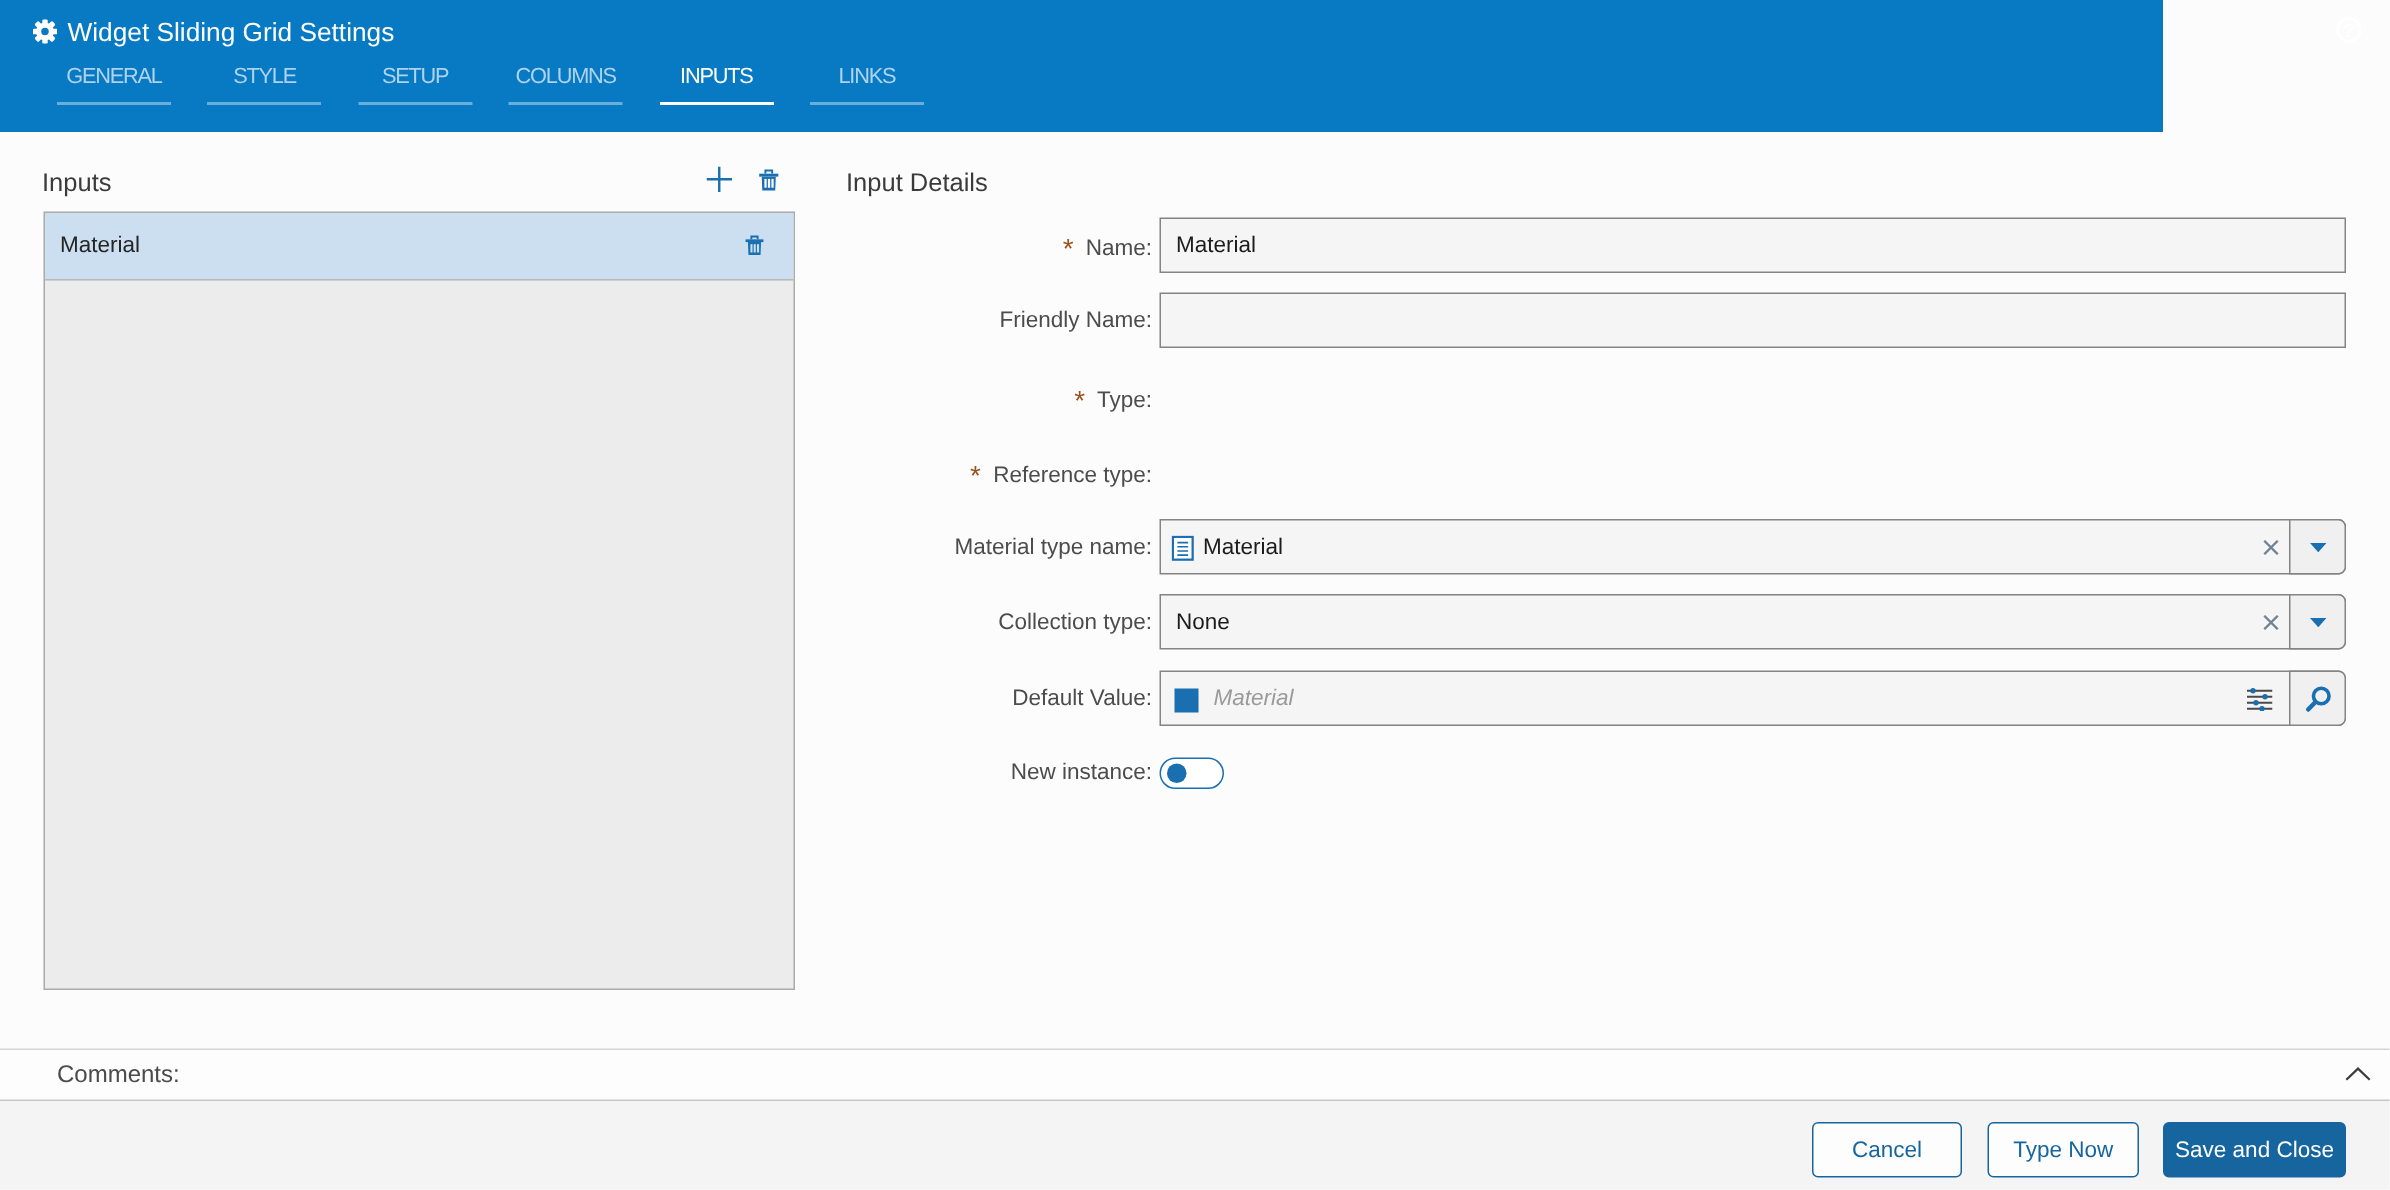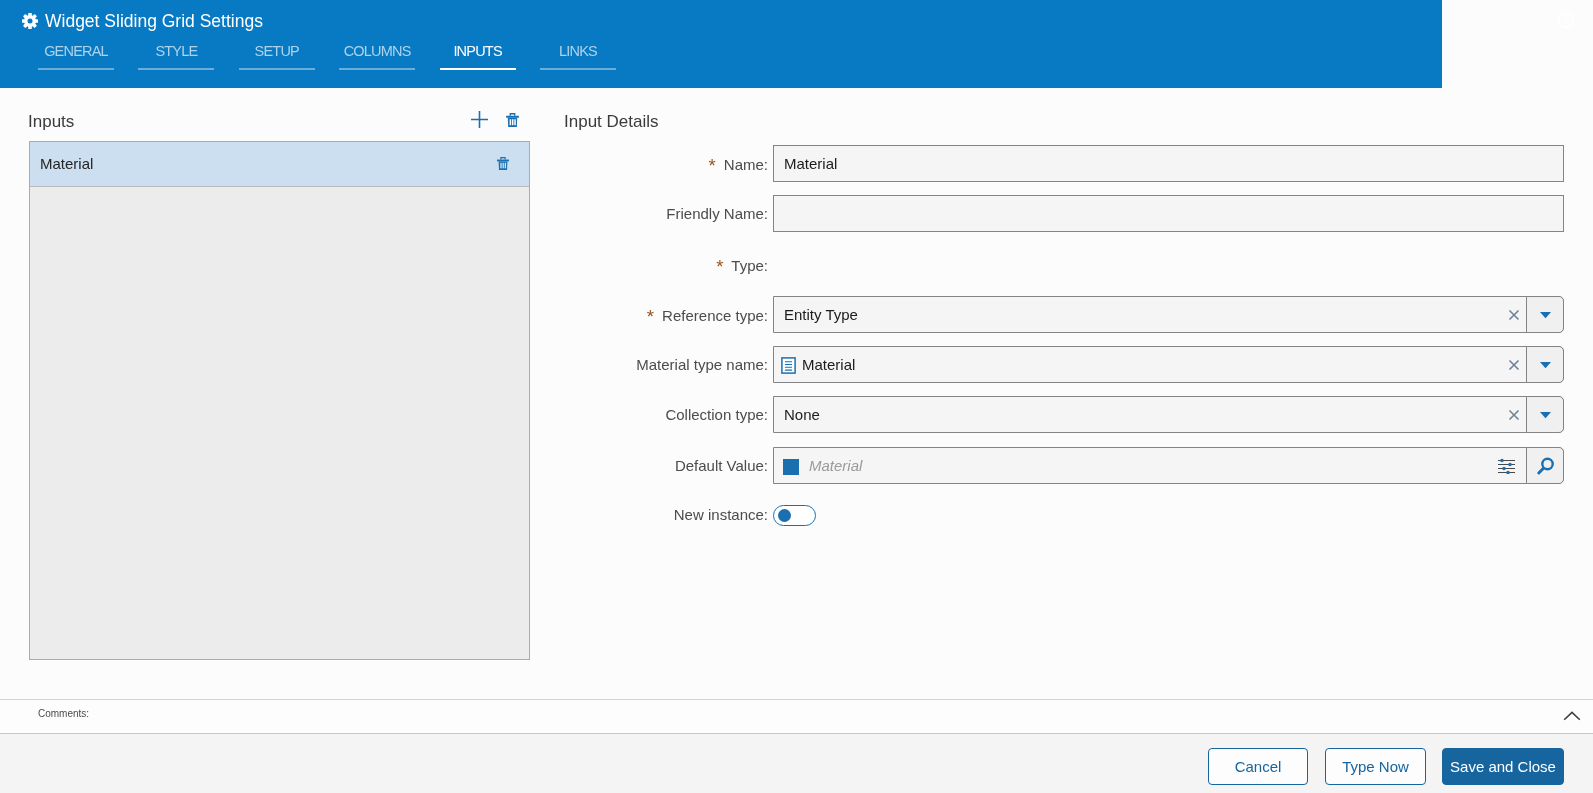--- a/index.html
+++ b/index.html
@@ -24,21 +24,21 @@
 .flabel { position:absolute; right:798px; top:0; height:37px; line-height:37px; font-size:15px; color:#4c4c4c; white-space:nowrap; }
 .req { color:#9a531f; margin-right:4px; font-size:18.5px; position:relative; top:2px; }
 .field { position:absolute; left:207px; top:0; width:791px; height:37px; background:#f5f5f5; border:1px solid #848484; }
 .field .val { position:absolute; left:10px; top:0; height:35px; line-height:35px; font-size:15px; color:#1c1c1c; }
 .field.combo { border-radius:0 5px 5px 0; }
 .combo .dd { position:absolute; right:-1px; top:-1px; width:38px; height:37px; background:#f0f0f0; border:1px solid #848484; border-radius:0 5px 5px 0; }
 .combo .dd svg { position:absolute; left:13px; top:15px; }
 .combo .clr { position:absolute; right:40px; top:9px; }
 
 .comments-bar { position:absolute; left:0; top:699px; width:1593px; height:35px; background:#fdfdfd; border-top:1px solid #d4d4d4; border-bottom:1px solid #c6c6c6; }
-.comments-bar .txt { position:absolute; left:38px; top:8px; font-size:10px; color:#4a4a4a; }
+.comments-bar .txt { position:absolute; left:38px; top:8px; font-size:16px; color:#4a4a4a; }
 .footer { position:absolute; left:0; top:734px; width:1593px; height:59px; background:#f4f4f4; }
 .btn { position:absolute; top:14px; height:37px; border:1px solid #17659f; border-radius:4px; background:#fdfdfd; color:#17659f; font-size:15px; text-align:center; line-height:35px; }
 .btn.primary { background:#17659f; color:#fff; }
 </style>
 </head>
 <body>
 <div class="header">
   <svg class="abs" style="left:22px;top:13px" width="16" height="16" viewBox="0 0 16 16">
       <g fill="#fff">
         <circle cx="8" cy="8" r="6"></circle>
@@ -116,32 +116,20 @@
   <div class="flabel">Friendly Name:</div>
   <div class="field"></div>
 </div>
 
 <div class="frow" style="top:246px">
   <div class="flabel"><span class="req">*</span> Type:</div>
 </div>
 
 <div class="frow" style="top:296px">
   <div class="flabel"><span class="req">*</span> Reference type:</div>
-  <div class="field combo">
-      <div class="val">Entity Type</div>
-    <svg class="clr abs" width="18" height="18" viewBox="0 0 18 18">
-        <path stroke="#6f8296" stroke-width="1.6" d="M4.5 4.5l9 9M13.5 4.5l-9 9"></path>
-      </svg>
-
-    <div class="dd">
-        <svg width="11" height="7" viewBox="0 0 11 7">
-          <path fill="#1a6fb0" d="M0 0h11L5.5 6.2z"></path>
-        </svg>
-      </div>
-  </div>
 </div>
 
 <div class="frow" style="top:346px">
   <div class="flabel">Material type name:</div>
   <div class="field combo">
     <svg class="abs" style="left:7px;top:10px" width="15" height="17" viewBox="0 0 15 17">
         <rect x="0.9" y="0.9" width="13.2" height="15.2" fill="#fff" stroke="#1a6fb0" stroke-width="1.5"></rect>
         <g stroke="#1a6fb0" stroke-width="1.1">
           <path d="M3.9 4.7h7.2M3.9 7.5h7.2M3.9 10.3h7.2M3.9 13.1h7.2"></path>
         </g>

